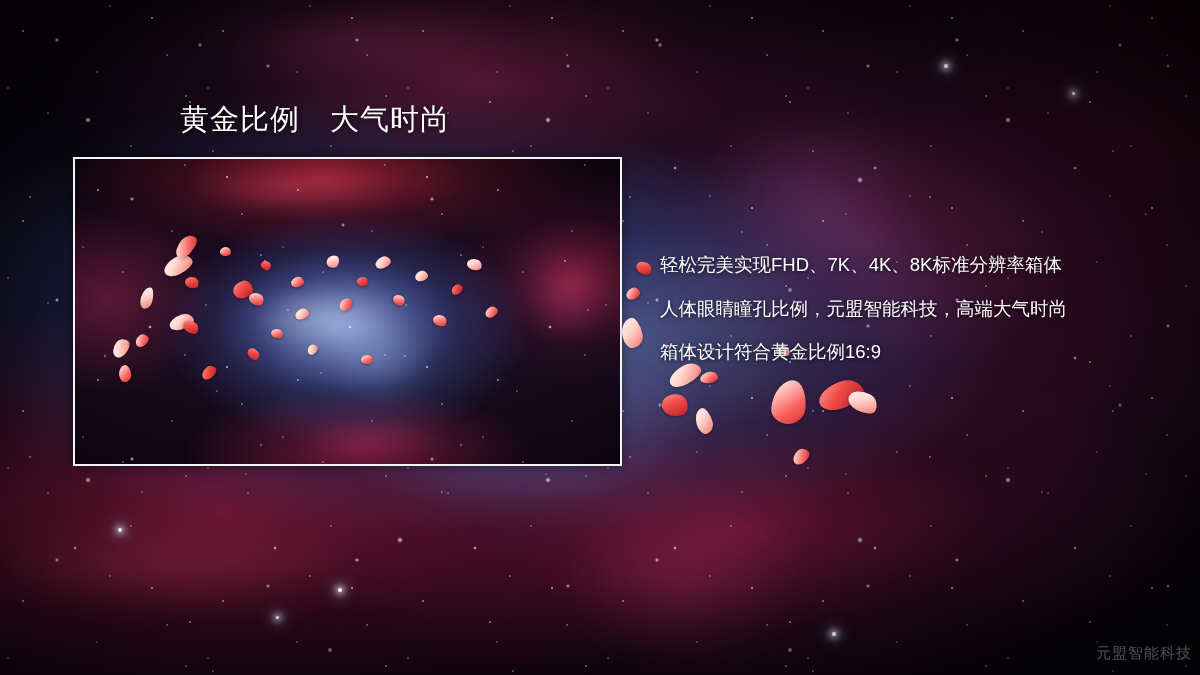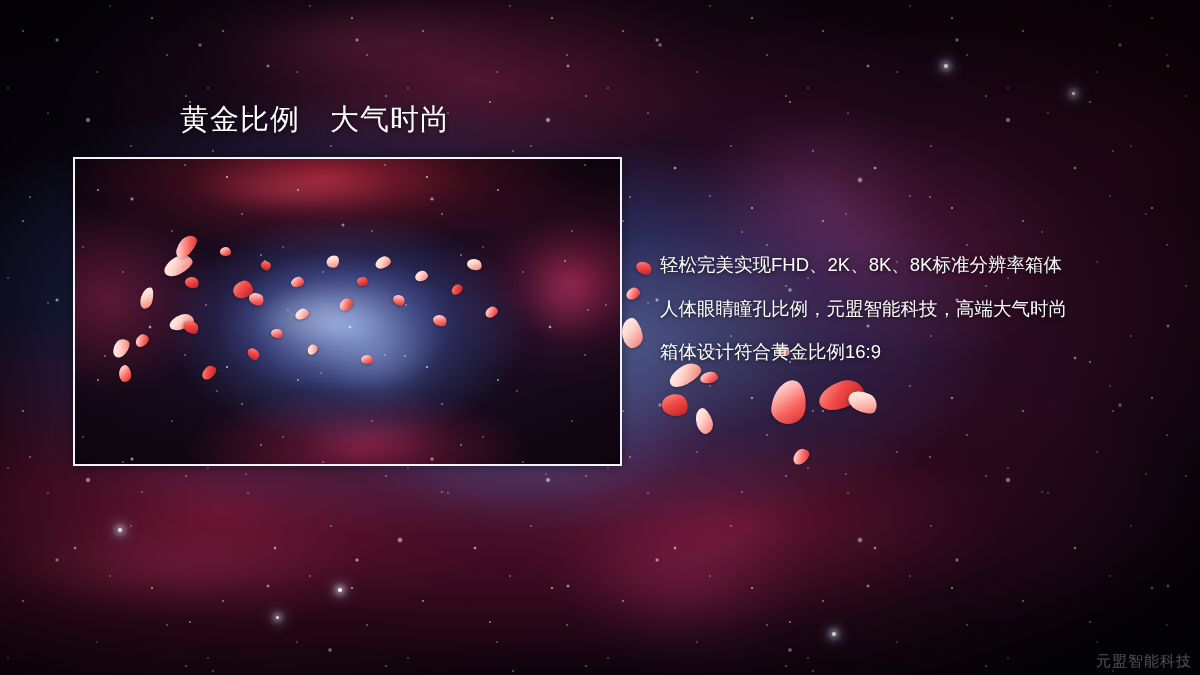--- a/index.html
+++ b/index.html
@@ -128,21 +128,21 @@
   
   #bodytext { position:absolute; left:660px; top:256px; width:520px; }
   #bodytext .line {
     font-size:18.5px; color:#ffffff; line-height:1; margin-bottom:25px;
     white-space:nowrap; text-shadow:0 1px 4px rgba(0,0,0,.8);
   }
   #bodytext .line:last-child { margin-bottom:0; }
 
   
   #watermark {
-    position:absolute; right:8px; bottom:4px;
+    position:absolute; right:8px; bottom:12px;
     font-size:15px; color:rgba(255,255,255,.30); letter-spacing:1px;
   }
 </style>
 </head>
 <body>
 
 <div id="slide">
 
   <div class="bg-base"></div>
   <div class="bg-wisp"></div>
@@ -204,20 +204,20 @@
   <div class="petal" style="left:772px;top:380px;width:34px;height:44px;transform:rotate(6deg);border-radius:58% 42% 50% 50% / 68% 62% 38% 32%;"></div>
   <div class="petal deep" style="left:818px;top:382px;width:46px;height:26px;transform:rotate(-18deg);"></div>
   <div class="petal pale" style="left:848px;top:392px;width:30px;height:20px;transform:rotate(28deg);"></div>
   <div class="petal" style="left:792px;top:450px;width:18px;height:13px;transform:rotate(-40deg);"></div>
   <div class="petal pale" style="left:622px;top:318px;width:20px;height:30px;transform:rotate(-12deg);"></div>
   <div class="petal deep" style="left:636px;top:262px;width:16px;height:12px;transform:rotate(32deg);"></div>
   <div class="petal" style="left:626px;top:288px;width:14px;height:11px;transform:rotate(-24deg);"></div>
   <div class="petal pale" style="left:776px;top:346px;width:14px;height:10px;transform:rotate(18deg);"></div>
 
   <div id="bodytext">
-    <div class="line">轻松完美实现FHD、2K、8K、8K标准分辨率箱体</div>
+    <div class="line">轻松完美实现FHD、7K、4K、8K标准分辨率箱体</div>
     <div class="line">人体眼睛瞳孔比例，元盟智能科技，高端大气时尚</div>
     <div class="line">箱体设计符合黄金比例16:9</div>
   </div>
 
   <div id="watermark">元盟智能科技</div>
 
 </div>
 
 </body></html>

